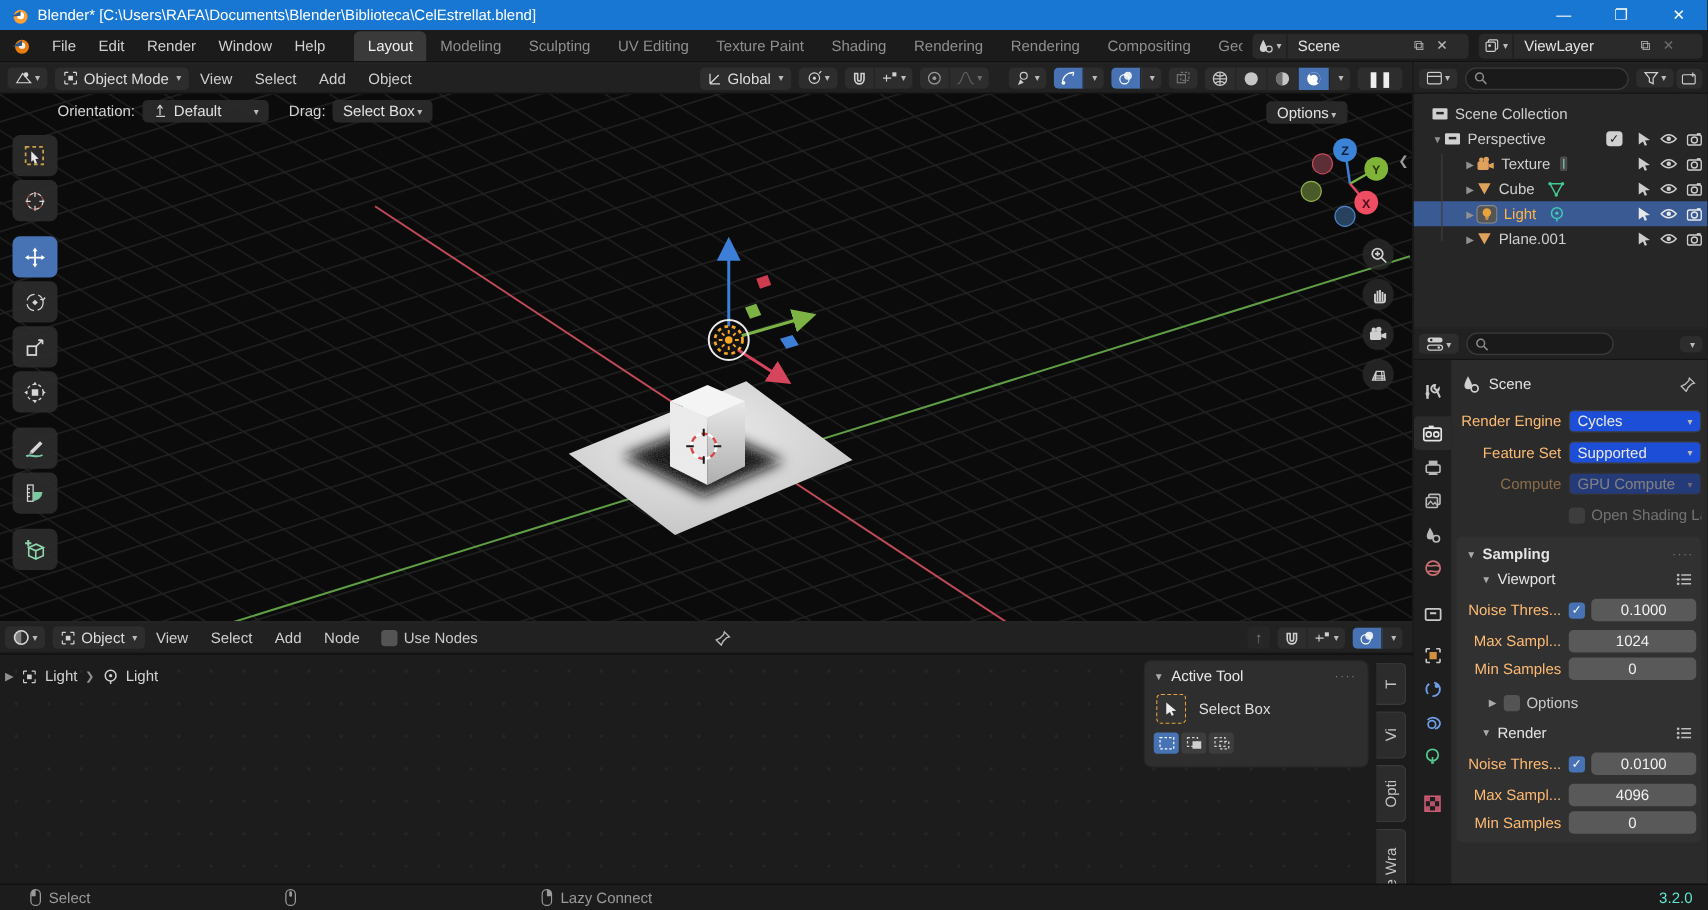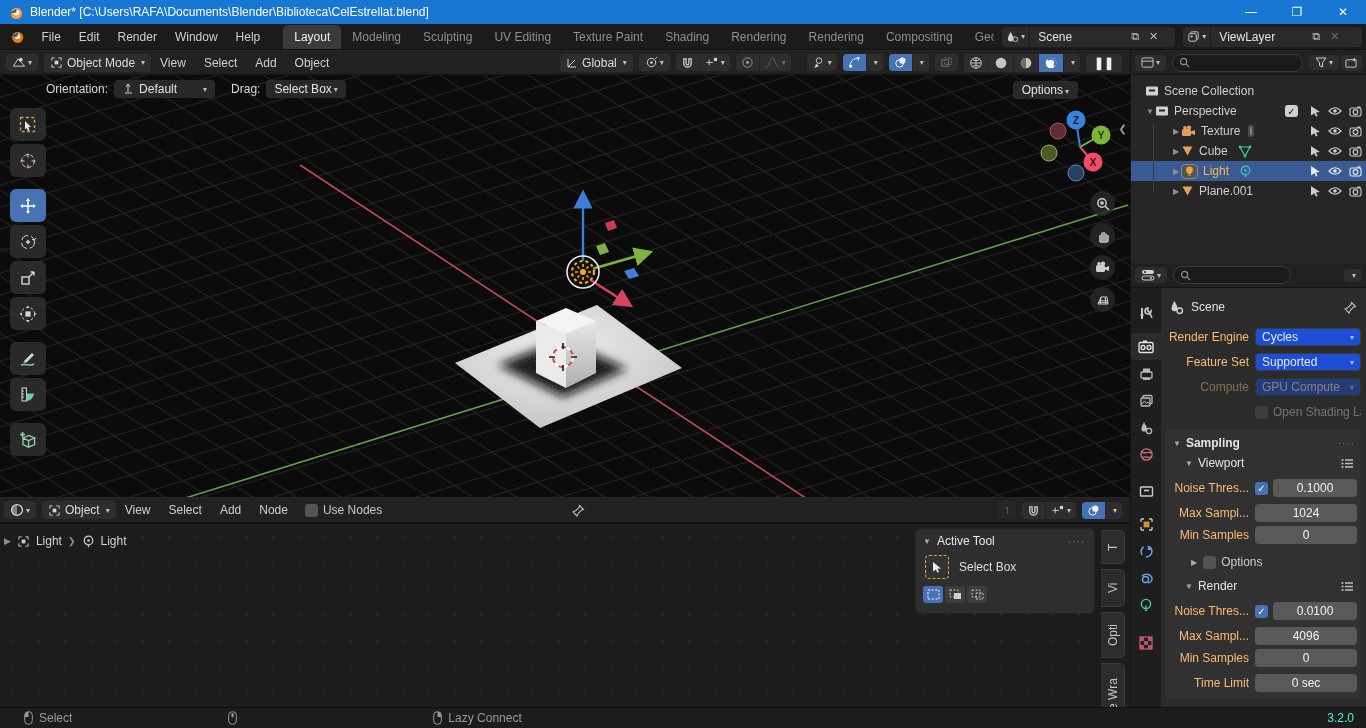--- a/index.html
+++ b/index.html
@@ -870,24 +870,20 @@
           <span class="num">0.0100</span>
         </div>
         <div class="prow">
           <span class="plabel">Max Sampl...</span>
           <span class="num">4096</span>
         </div>
         <div class="prow" style="margin-top:-3px;">
           <span class="plabel">Min Samples</span>
           <span class="num">0</span>
         </div>
-        <div class="prow">
-          <span class="plabel">Time Limit</span>
-          <span class="num">0 sec</span>
-        </div>
       </div>
     </div>
   </div>
 
   <div class="abs edheader sheader">
     <span class="hbtn" style="margin-left:4px;">
       <svg width="14" height="14" viewBox="0 0 14 14">
           <circle cx="7" cy="7" r="5.4" fill="none" stroke="#d6d6d6" stroke-width="1.3"></circle>
           <path d="M7 1.6 a5.4 5.4 0 0 0 0 10.8" fill="#d6d6d6" opacity=".5"></path>
         </svg>

